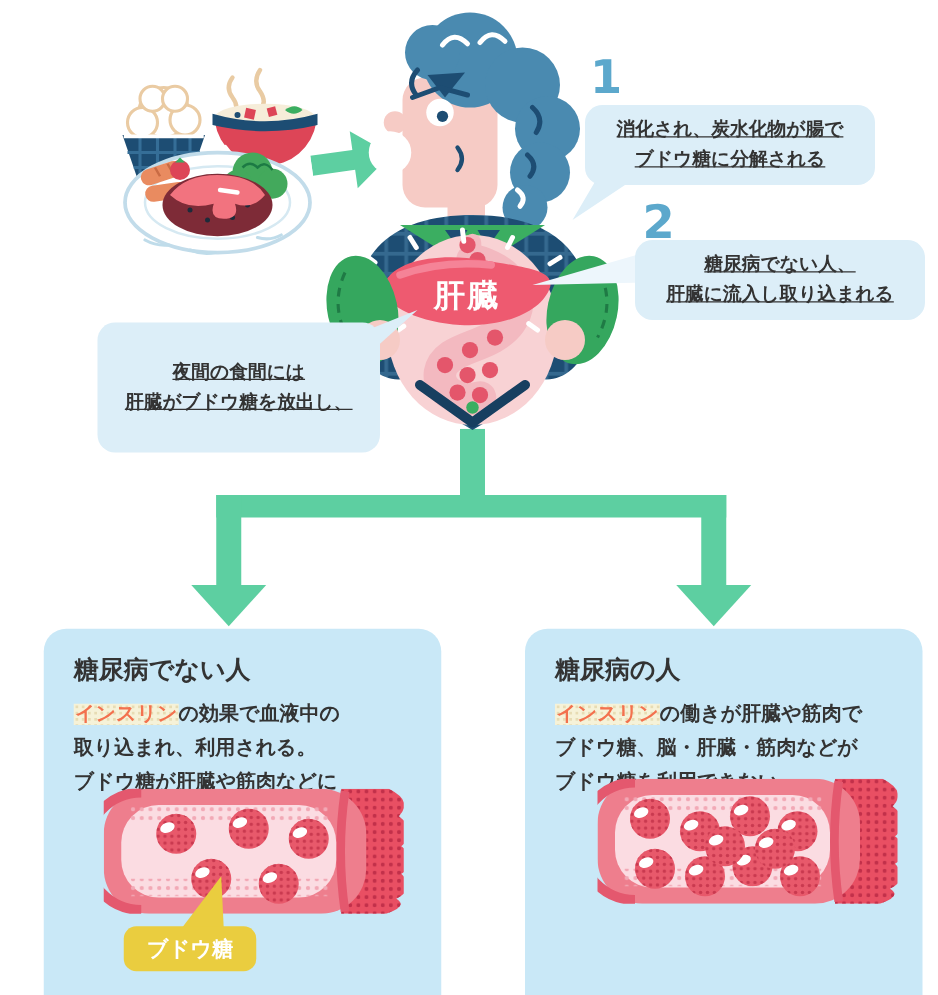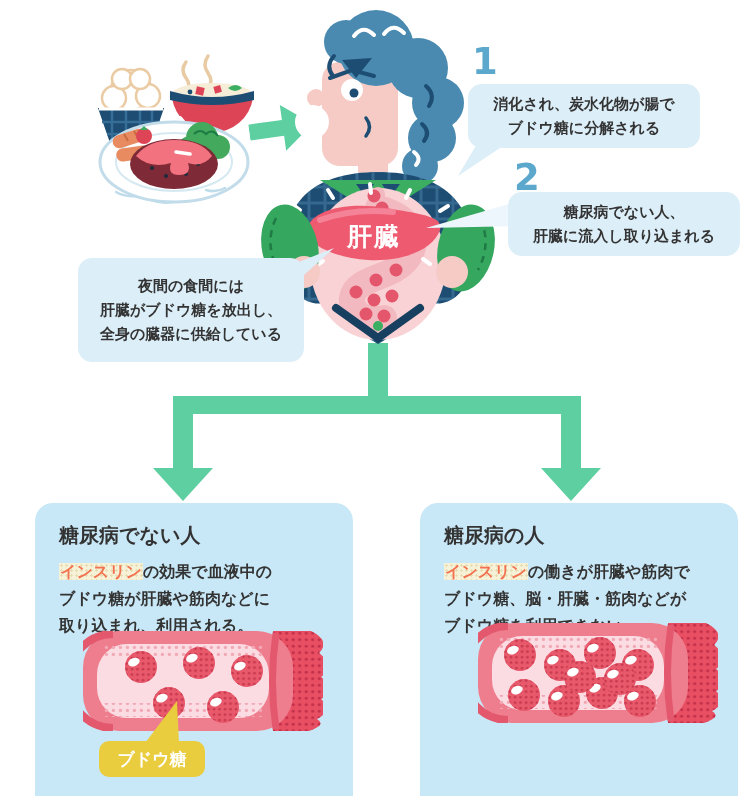--- a/index.html
+++ b/index.html
@@ -8,21 +8,21 @@
     font-family:"Liberation Sans","DejaVu Sans",sans-serif;color:var(--text-dark,#333);
   }
   .abs{position:absolute;}
   
   .bubble{
     position:absolute;background:var(--bubble-blue,#DCEEF8);border-radius:14px;
     display:flex;flex-direction:column;justify-content:center;align-items:center;
     font-size:15px;font-weight:700;line-height:1.62;color:var(--text-dark,#333);
     text-align:center;z-index:6;
   }
-  .bub-line{display:block;}
+  .bub-line{display:block;text-decoration:underline;}
   .bubble1{left:468px;top:84px;width:232px;height:64px;}
   .bubble2{left:508px;top:192px;width:232px;height:64px;}
   .bubble3{left:78px;top:258px;width:226px;height:104px;}
   .tail{position:absolute;z-index:5;}
   .step-num{
     position:absolute;font-size:37px;font-weight:700;color:var(--number-blue,#5CA8CC);z-index:7;
     font-family:"DejaVu Sans","Liberation Sans",sans-serif;
   }
   .num1{left:472px;top:40px;}
   .num2{left:514px;top:156px;}
@@ -236,40 +236,39 @@
     <span class="bub-line">消化され、炭水化物が腸で</span>
     <span class="bub-line">ブドウ糖に分解される</span>
   </div>
   <div class="bubble bubble2">
     <span class="bub-line">糖尿病でない人、</span>
     <span class="bub-line">肝臓に流入し取り込まれる</span>
   </div>
   <div class="bubble bubble3">
     <span class="bub-line">夜間の食間には</span>
     <span class="bub-line">肝臓がブドウ糖を放出し、</span>
-    <span class="bub-line">全身の臓器に供給している</span>
   </div>
 
   <svg class="abs" style="left:140px;top:343px;z-index:1" width="470" height="162" viewBox="0 0 470 162" fill="var(--accent-green,#5DCFA1)">
     <rect x="228" y="0" width="20" height="62"></rect>
     <rect x="33" y="53" width="408" height="18"></rect>
     <rect x="33" y="53" width="20" height="74"></rect>
     <polygon points="13,125 73,125 43,158"></polygon>
     <rect x="421" y="53" width="20" height="74"></rect>
     <polygon points="401,125 461,125 431,158"></polygon>
   </svg>
 
   <div class="panel panel-left">
     <div class="panel-title">糖尿病でない人</div>
     <div class="panel-body">
       <span class="body-line">
         <span class="hl">インスリン</span><span>の効果で血液中の</span>
       </span>
+      <span class="body-line">取り込まれ、利用される。</span>
       <span class="body-line">ブドウ糖が肝臓や筋肉などに</span>
-      <span class="body-line">取り込まれ、利用される。</span>
     </div>
     <svg class="vessel vessel-left" width="240" height="100" viewBox="0 0 240 100">
       <path d="M190,0 L228,0 Q248,10 236,22 Q252,34 238,46 Q254,58 238,68 Q250,80 234,88 Q244,94 226,100 L190,100 Z" fill="var(--vessel-dark,#E94F63)"></path>
       <path d="M190,0 L228,0 Q248,10 236,22 Q252,34 238,46 Q254,58 238,68 Q250,80 234,88 Q244,94 226,100 L190,100 Z" fill="url(#tornDots)"></path>
       <rect x="0" y="0" width="210" height="100" rx="36" fill="var(--vessel-pink,#EE7E8D)"></rect>
       <path d="M30,3 A45,47 0 0 0 30,97" stroke="#E4586E" stroke-width="8" fill="none"></path>
       <path d="M193,2 q-7,48 0,96" stroke="#E4586E" stroke-width="7" fill="none"></path>
       <rect x="14" y="13" width="172" height="74" rx="30" fill="var(--vessel-inner,#FBDCE2)"></rect>
       <rect x="20" y="14" width="160" height="14" fill="url(#halftonePink)"></rect>
       <rect x="20" y="72" width="160" height="14" fill="url(#halftonePink)"></rect>

